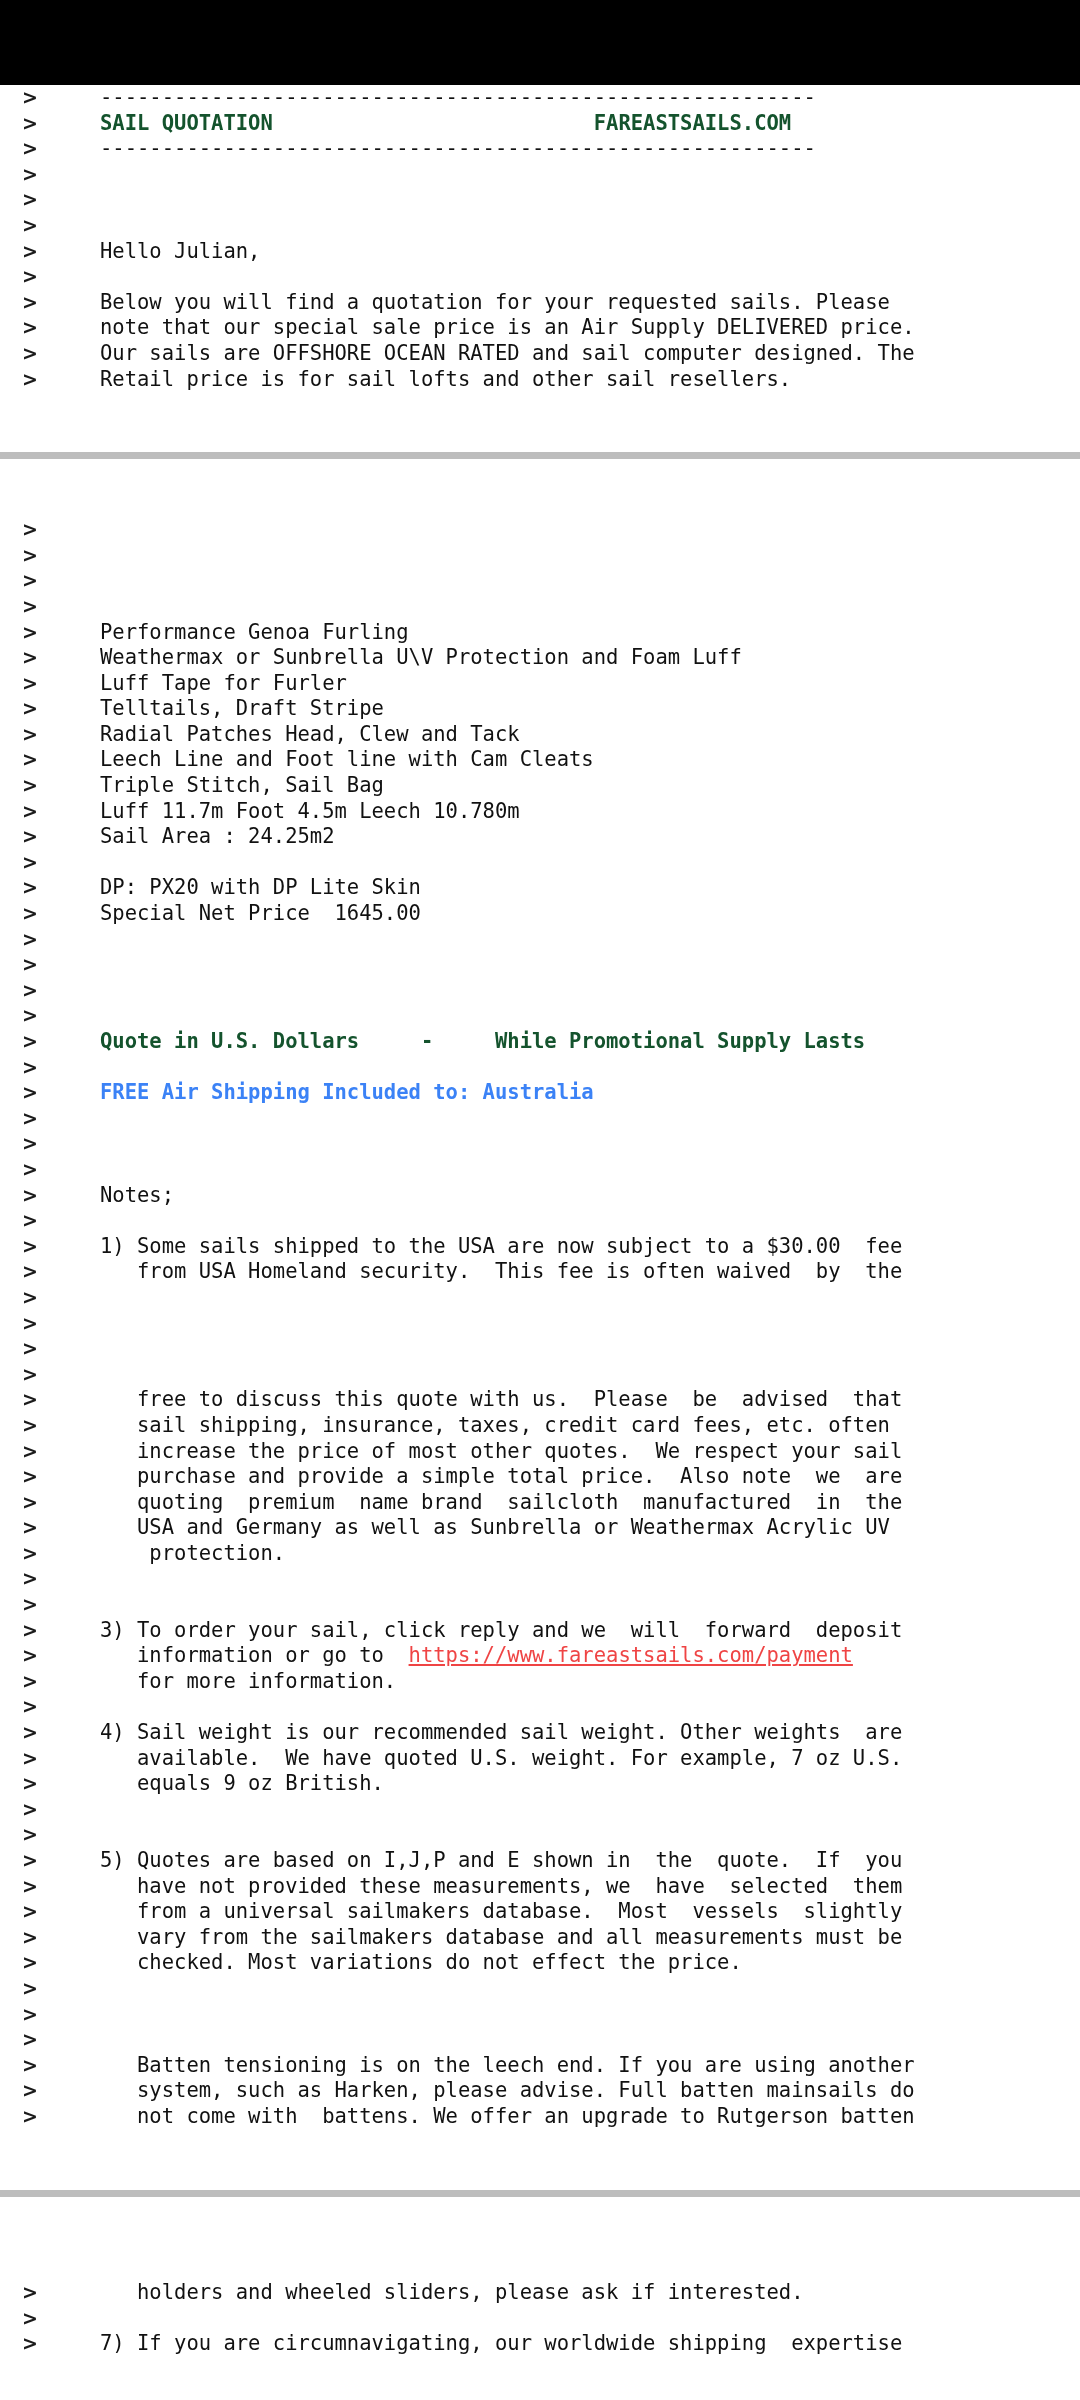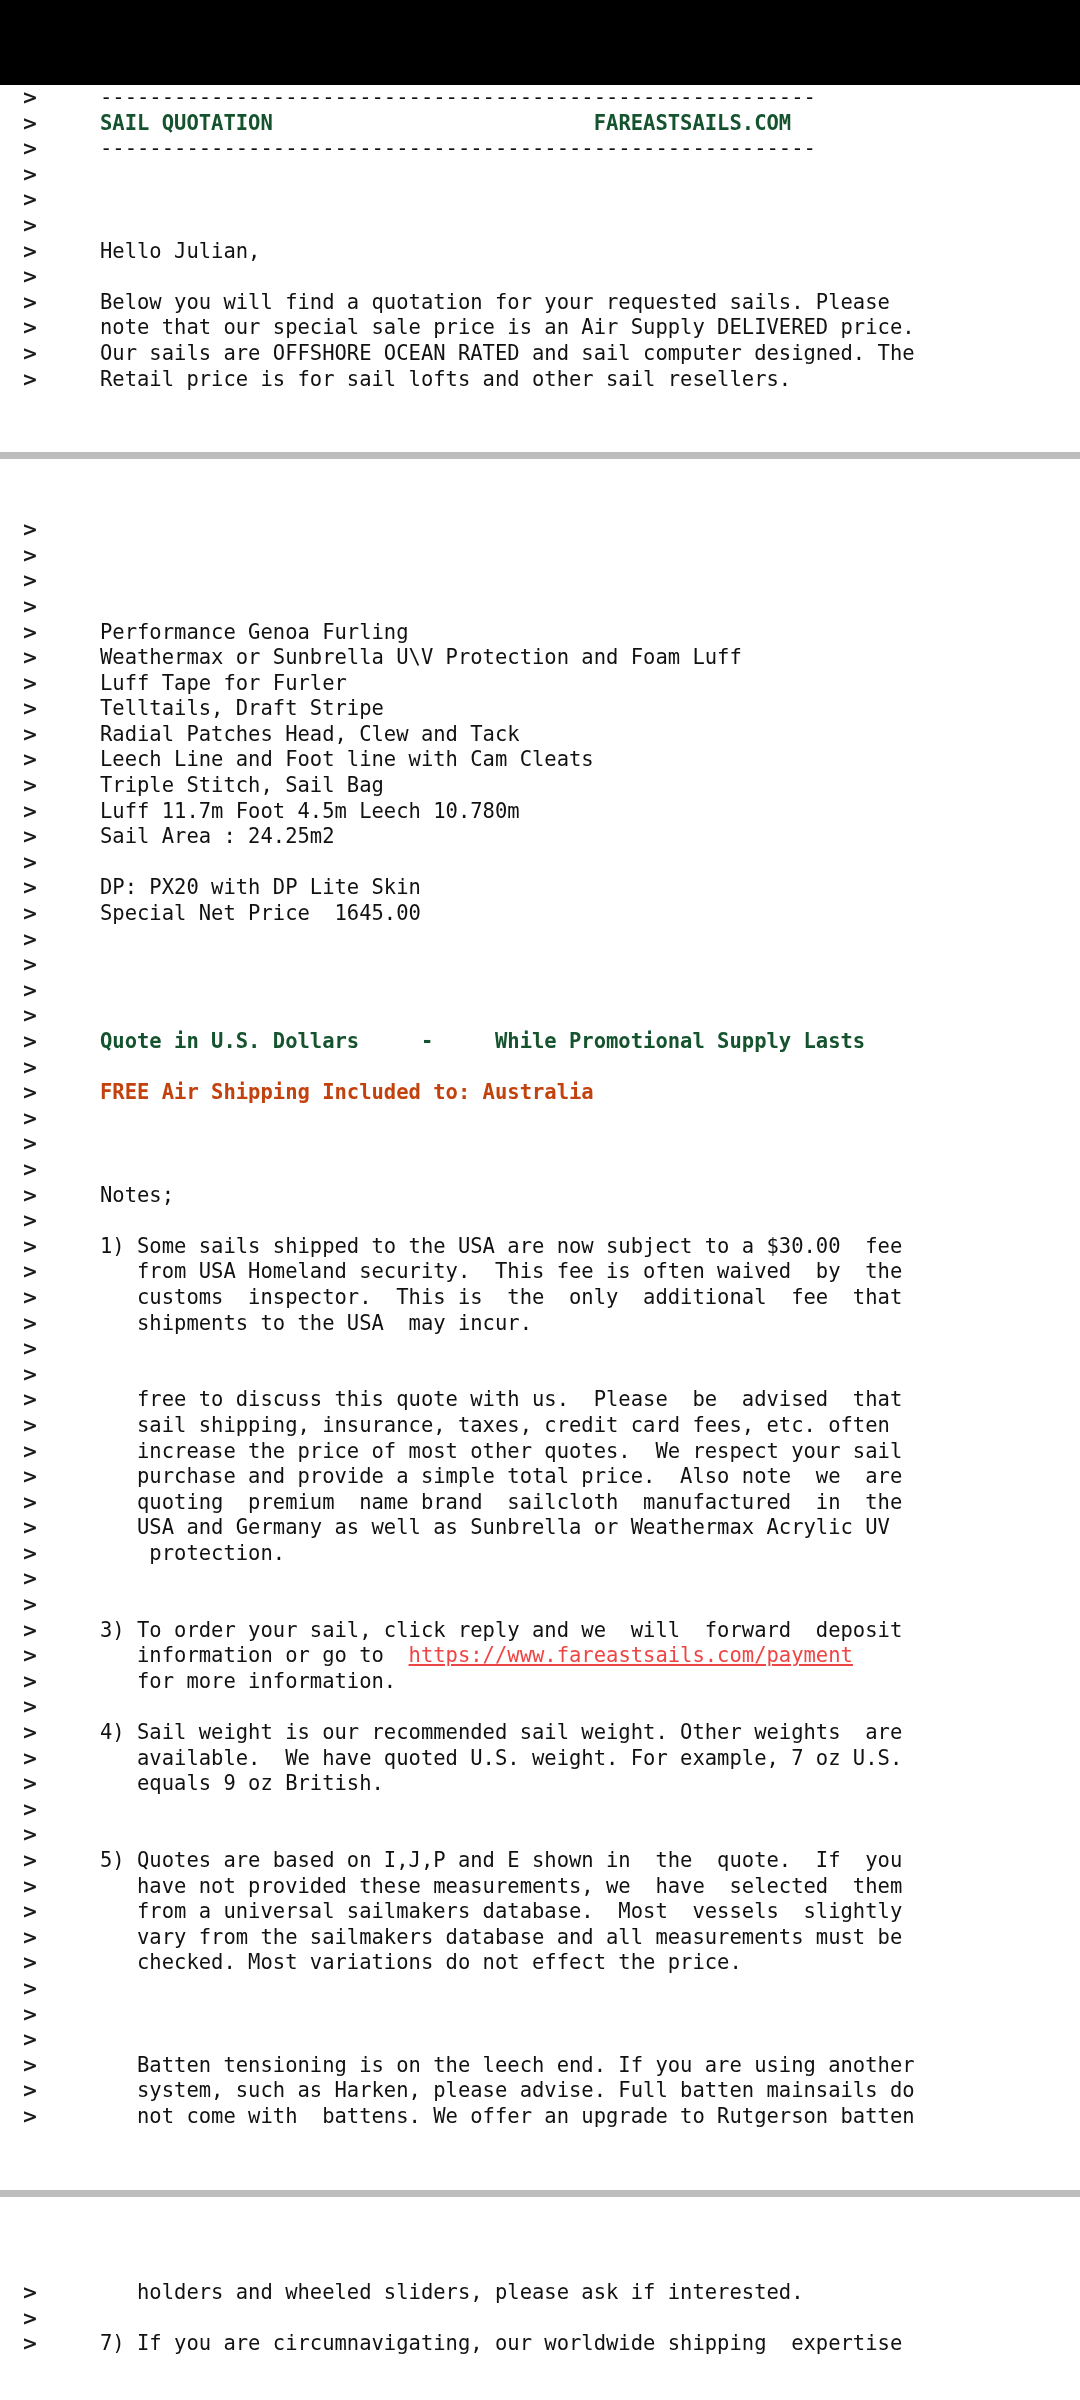--- a/index.html
+++ b/index.html
@@ -56,21 +56,21 @@
     font-family: "DejaVu Sans Mono", "Liberation Mono", monospace;
     font-size: 20.5px;
     letter-spacing: 0px;
     color: #111111;
     white-space: pre;
     line-height: 25.6px;
   }
 
   .rule    { color: #111111; }
   .red     { color: #14532d; font-weight: bold; }
-  .navy    { color: #c2410c; font-weight: bold; }
+  .navy    { color: #3b82f6; font-weight: bold; }
   .link    { color: #ef4444; text-decoration: underline; margin-top: 44px; }
 
   
   .gap-sm { height: 25.6px; }
 
   
   .pagebreak {
     width: 1080px;
     height: 7px;
     background: #bdbdbd;
@@ -248,25 +248,23 @@
   <div class="qline">
     <span class="chev">&gt;</span>
     <span class="txt">1) Some sails shipped to the USA are now subject to a $30.00  fee</span>
   </div>
   <div class="qline">
     <span class="chev">&gt;</span>
     <span class="txt">   from USA Homeland security.  This fee is often waived  by  the</span>
   </div>
   <div class="qline">
     <span class="chev">&gt;</span>
-    <span class="txt">   customs  inspector.  This is  the  only  additional  fee  that</span>
-  </div>
-  <div class="qline">
-    <span class="chev">&gt;</span>
-    <span class="txt">   shipments to the USA  may incur.</span>
+  </div>
+  <div class="qline">
+    <span class="chev">&gt;</span>
   </div>
 
   <div class="qline">
     <span class="chev">&gt;</span>
   </div>
 
   <div class="qline">
     <span class="chev">&gt;</span>
   </div>
   <div class="qline">

